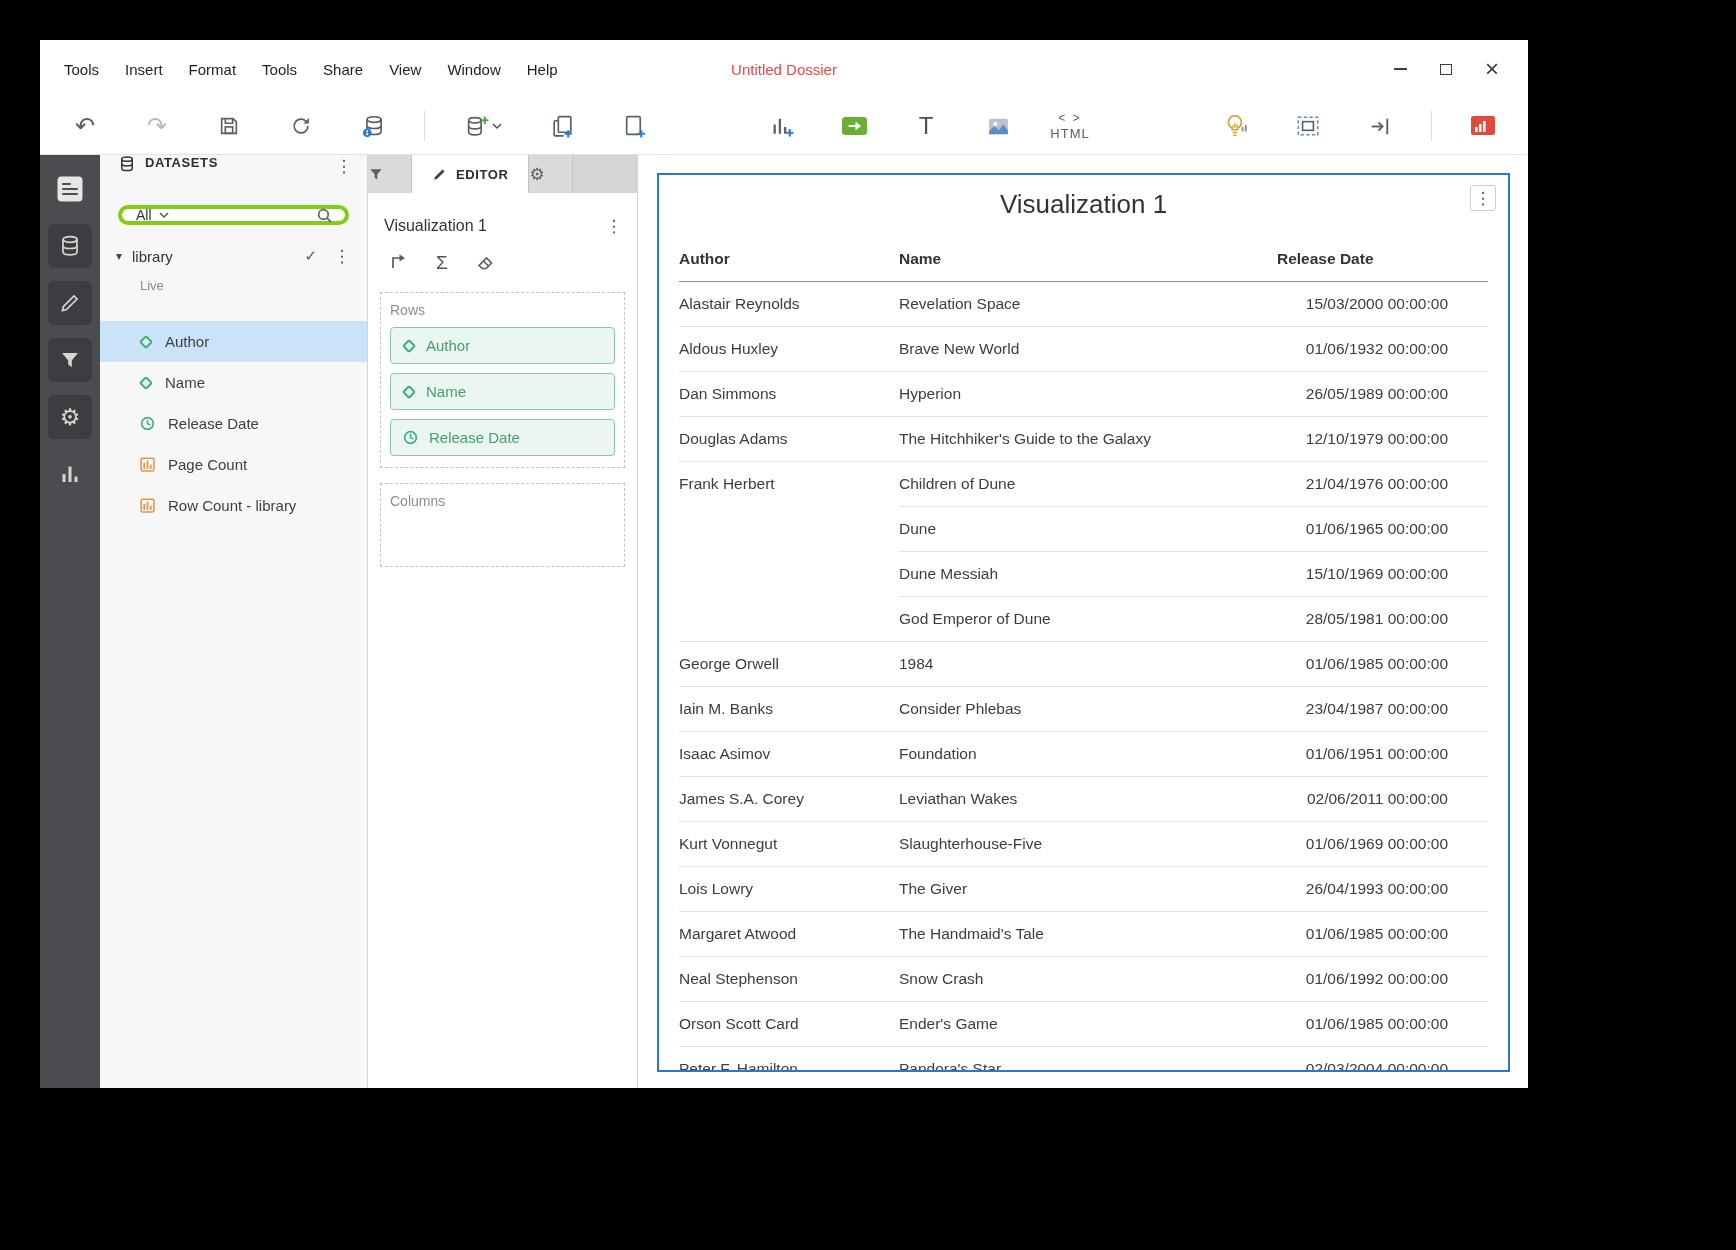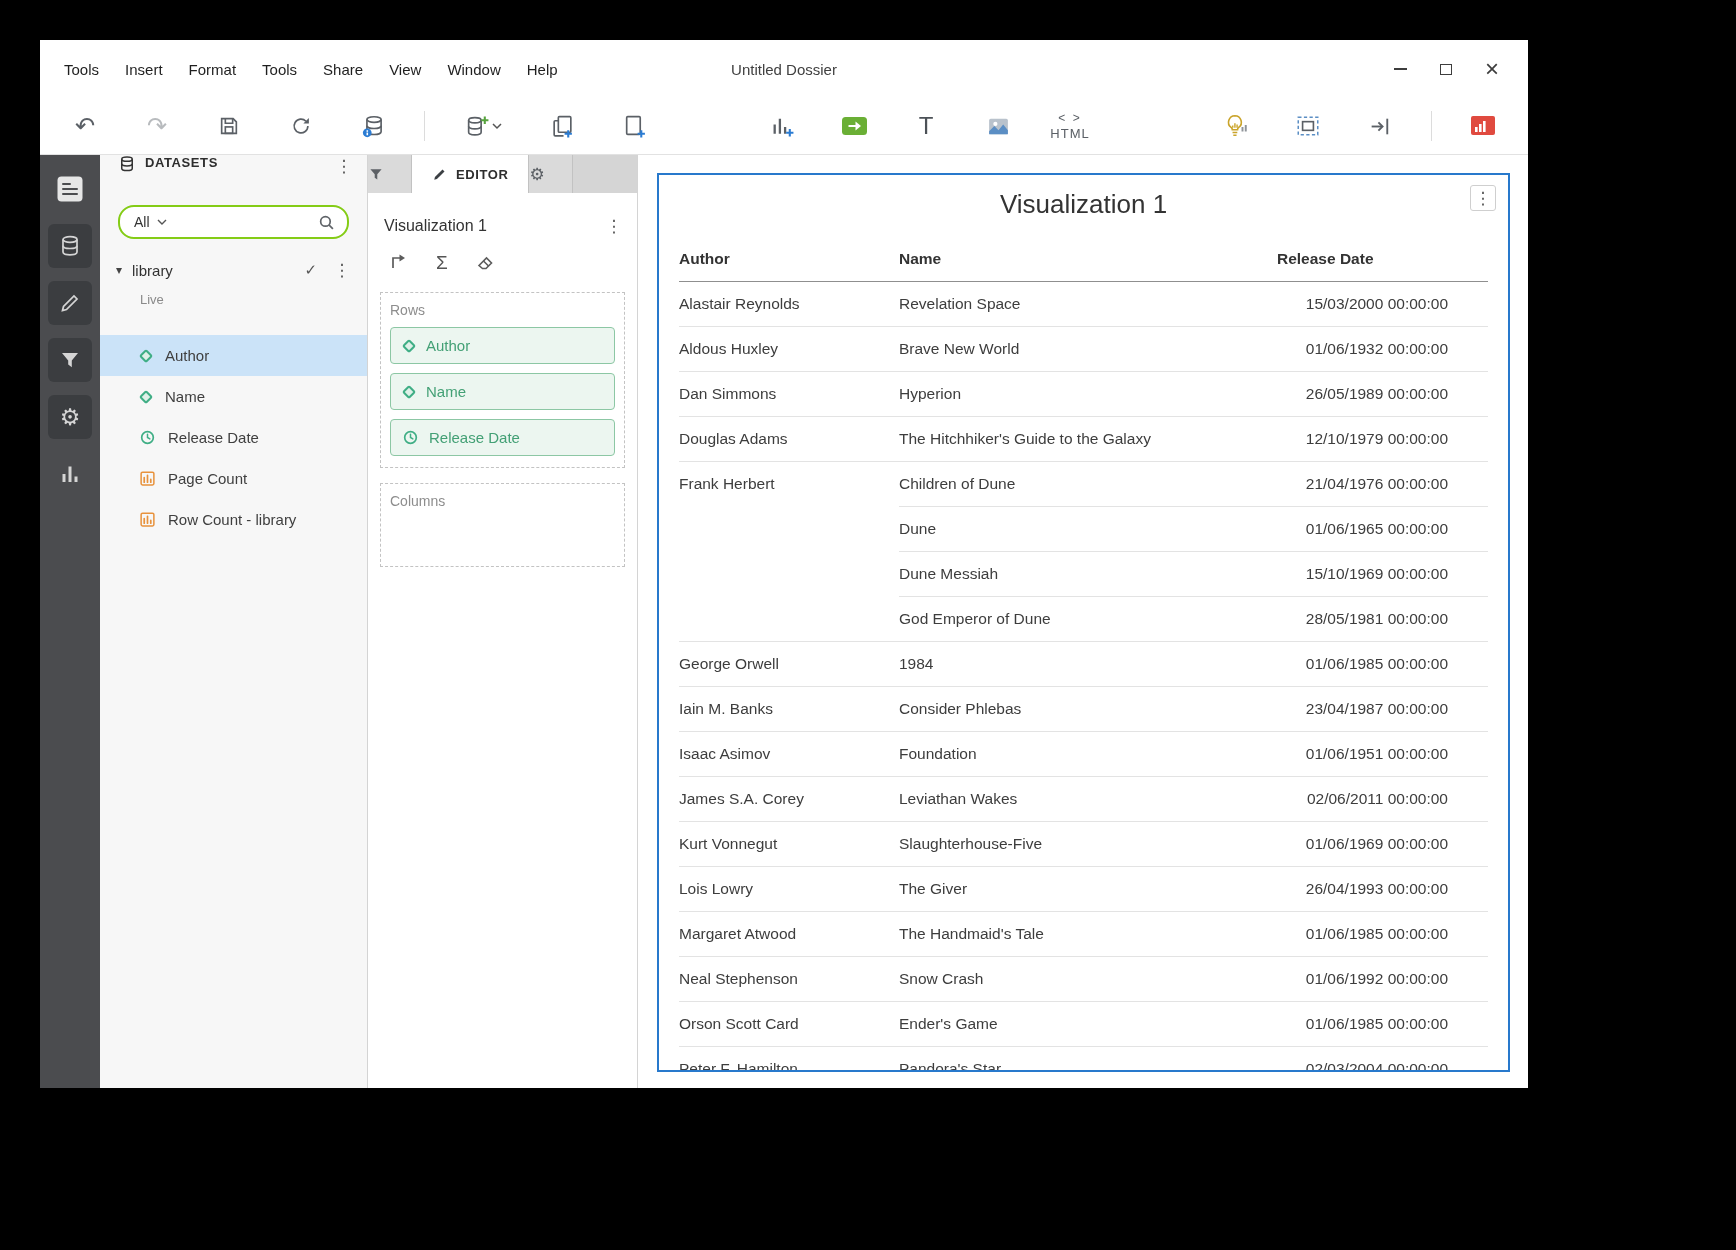--- a/index.html
+++ b/index.html
@@ -9,21 +9,21 @@
 
   .window { position:absolute; left:40px; top:40px; width:1488px; height:1048px;
             background:#fff; display:flex; flex-direction:column; overflow:hidden; }
 
   
   .titlebar { height:58px; flex:none; display:flex; align-items:center; position:relative;
               padding:0 14px 0 24px; background:#fff; }
   .menu-bar { display:flex; align-items:center; }
   .menu-item { font-size:15px; color:#1f1f1f; margin-right:26px; }
   .window-title { position:absolute; left:50%; transform:translateX(-50%);
-                  font-size:15px; color:#404040; }
+                  font-size:15px; color:#ef4444; }
   .window-controls { margin-left:auto; display:flex; align-items:center; gap:30px; padding-right:14px; }
   .wc { width:16px; height:16px; display:flex; align-items:center; justify-content:center; color:#3d3d3d; }
   .min-glyph { width:13px; height:0; border-top:2px solid #3d3d3d; display:block; }
   .max-glyph { width:12px; height:11px; border:1.6px solid #3d3d3d; display:block; }
   .wc.close { font-size:24px; font-weight:300; line-height:1; }
 
   
   .toolbar { height:57px; flex:none; border-bottom:1px solid #e2e2e2; display:flex;
              align-items:center; padding:0 24px; gap:30px; background:#fff; }
   .tb-btn { width:42px; height:42px; display:flex; align-items:center; justify-content:center;
@@ -51,22 +51,22 @@
   .rail-gear { font-size:23px; color:#d5d5d5; line-height:1; }
 
   
   .datasets-panel { width:268px; flex:none; background:#f7f7f7; border-right:1px solid #d4d4d4;
                     display:flex; flex-direction:column; overflow:hidden; }
   .dp-header { height:46px; flex:none; display:flex; align-items:flex-start; padding:0 12px 0 18px; gap:9px; }
   .dp-title { font-size:13px; font-weight:700; letter-spacing:.6px; color:#2e2e2e; }
   .kebab { font-size:17px; color:#555; line-height:1; width:22px; height:22px;
            display:flex; align-items:center; justify-content:center; }
   .dp-header .kebab { margin-left:auto; }
-  .dp-search { margin:4px 18px 14px; height:34px; flex:none; background:#fff;
-               border:2px solid #84cc16; border-radius:16px; display:flex; align-items:center;
+  .dp-search { margin:4px 18px 14px; height:20px; flex:none; background:#fff;
+               border:4px solid #84cc16; border-radius:16px; display:flex; align-items:center;
                padding:0 12px 0 14px; gap:7px; }
   .dp-search-value { font-size:14px; color:#333; }
   .dp-search .spacer { flex:1; }
   .dp-dataset { height:34px; flex:none; display:flex; align-items:center; padding:0 14px 0 16px; }
   .tree-caret { font-size:12px; color:#444; }
   .dp-dataset-name { font-size:15px; color:#333; margin-left:10px; }
   .dp-check { margin-left:auto; font-size:15px; color:#555; }
   .dp-dataset .kebab { margin-left:14px; }
   .dp-live { height:24px; flex:none; padding-left:40px; font-size:13px; color:#8a8a8a;
              display:flex; align-items:center; }

